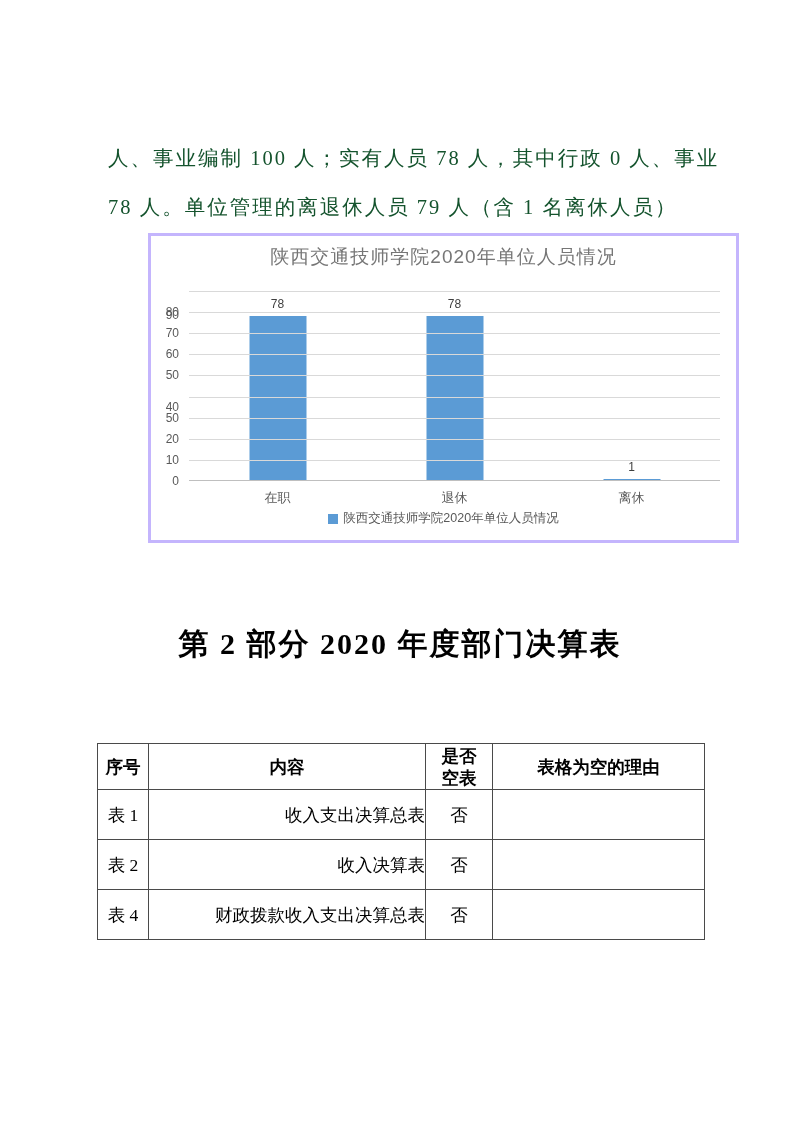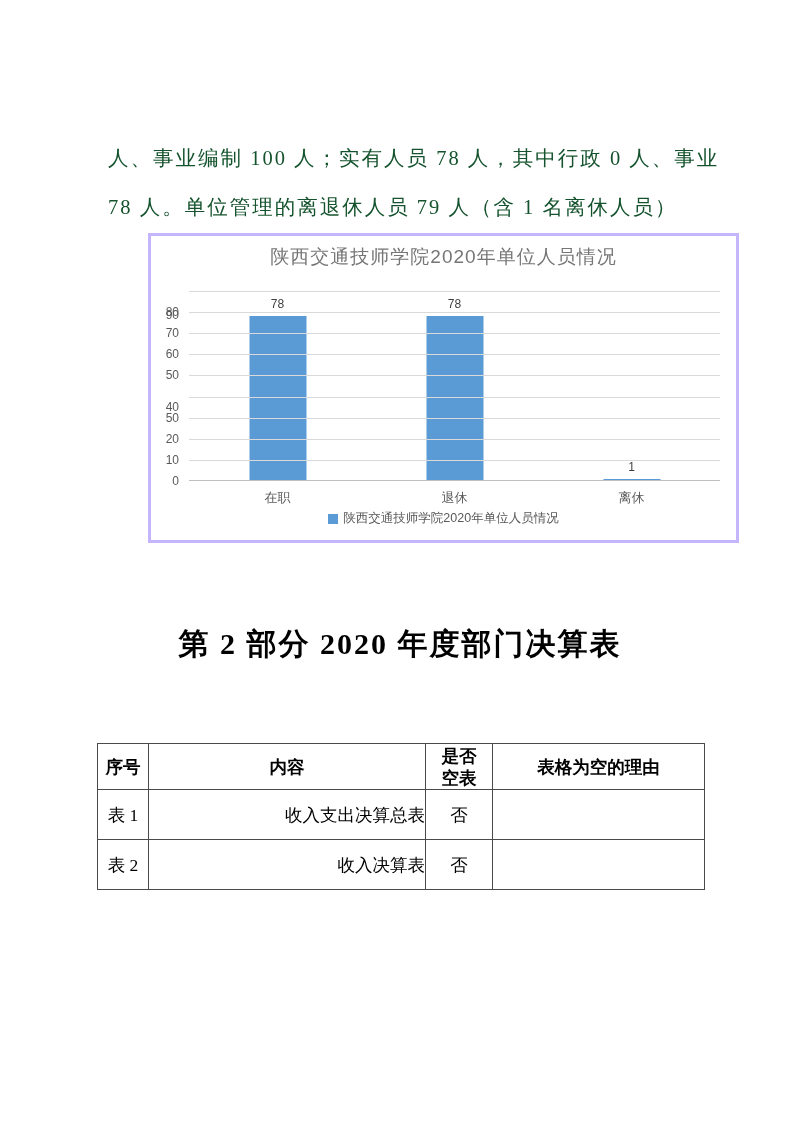--- a/index.html
+++ b/index.html
@@ -158,16 +158,22 @@
         <td class="cell-content">收入支出决算总表</td>
         <td class="cell-empty">否</td>
         <td class="cell-reason"></td>
       </tr>
       <tr>
         <td class="cell-no">表 2</td>
         <td class="cell-content">收入决算表</td>
         <td class="cell-empty">否</td>
         <td class="cell-reason"></td>
       </tr>
+      <tr>
+        <td class="cell-no">表 4</td>
+        <td class="cell-content">财政拨款收入支出决算总表</td>
+        <td class="cell-empty">否</td>
+        <td class="cell-reason"></td>
+      </tr>
     </tbody>
   </table>
 
 </div>
 
 </body></html>

